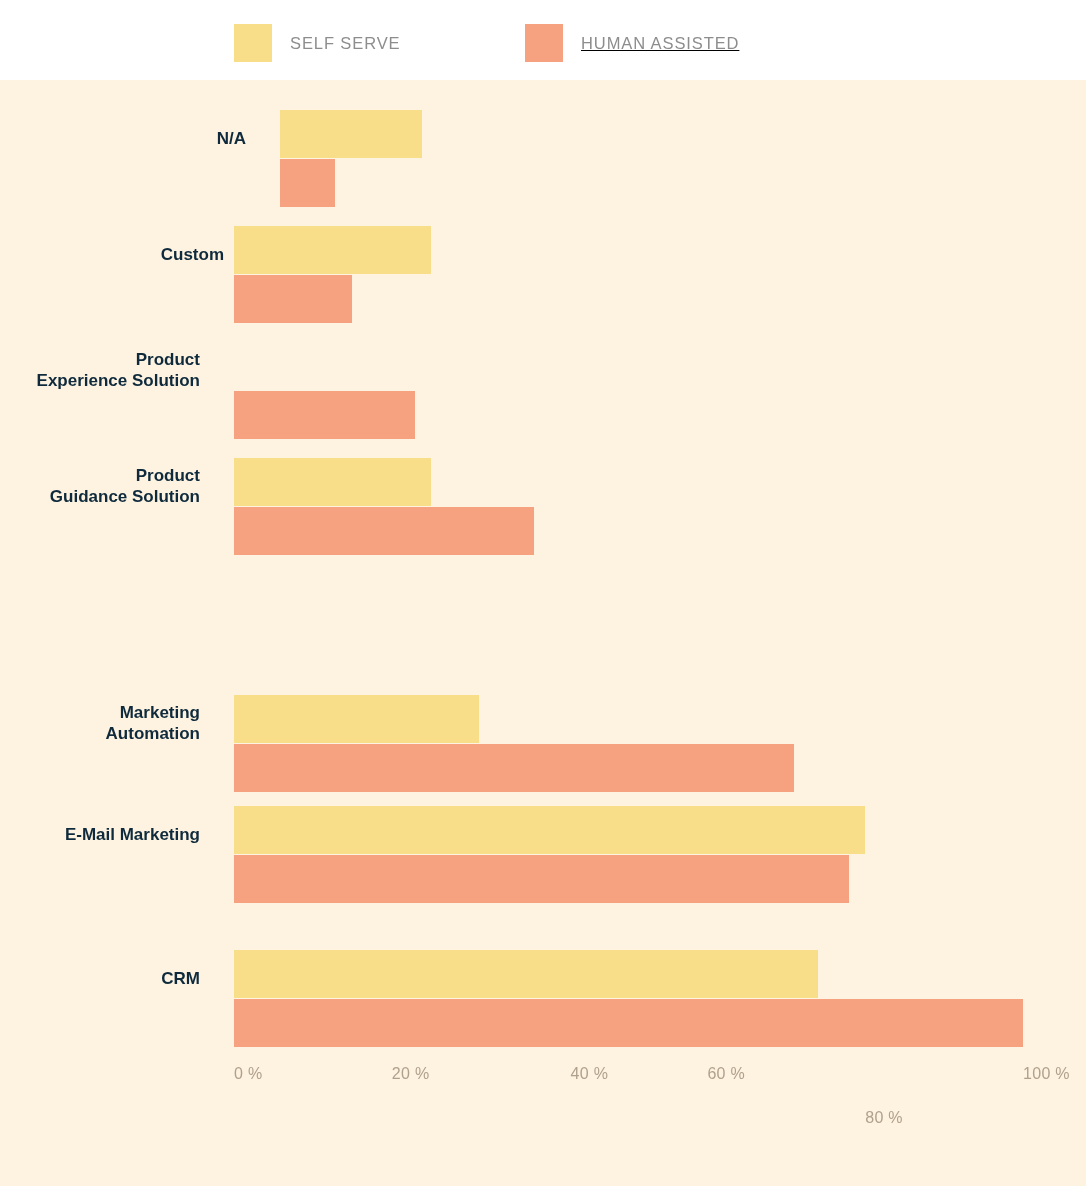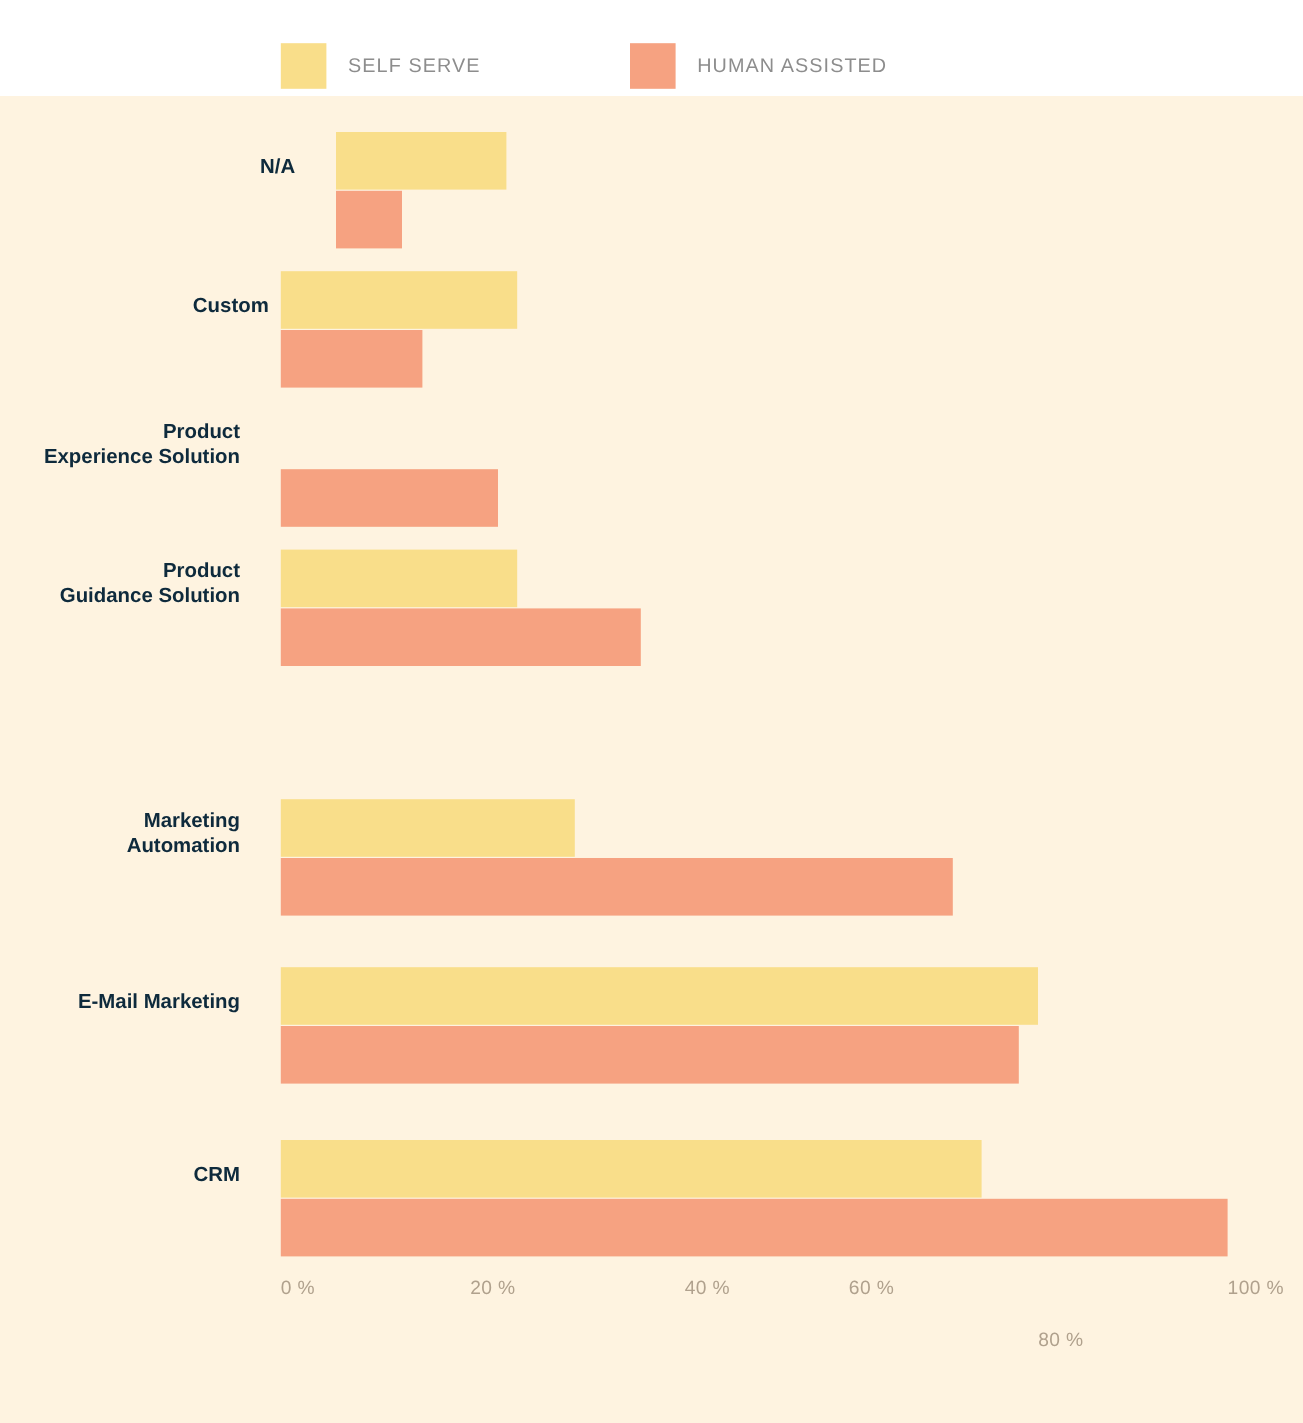--- a/index.html
+++ b/index.html
@@ -25,30 +25,29 @@
   
   .legend-bar {
     position: absolute;
     left: 0;
     top: 0;
     width: 1086px;
     height: 65px;
     background: #ffffff;
     display: flex;
     align-items: center;
-    margin-top: 12px;
   }
   .legend-entry {
     position: absolute;
     display: flex;
     align-items: center;
     height: 38px;
   }
   .legend-entry.e0 { left: 234px; top: 24px; }
-  .legend-entry.e1 { left: 525px; top: 24px; }
+  .legend-entry.e1 { left: 525px; top: 24px; text-decoration: underline; }
   .legend-swatch {
     width: 38px;
     height: 38px;
     flex: 0 0 38px;
   }
   .legend-label {
     margin-left: 18px;
     font-size: 16.5px;
     letter-spacing: 0.9px;
     color: #8d8d8d;
@@ -176,21 +175,21 @@
           </div>
         </div>
         <div class="cat-row" style="top: 348px;">
           <div class="cat-label">Product
 Guidance Solution</div>
           <div class="bars-wrap">
             <div class="bar series-self" title="SELF SERVE: 25 %" style="width: 197.25px; background: rgb(249, 222, 138);"></div>
             <div class="bar series-human" title="HUMAN ASSISTED: 38 %" style="width: 299.82px; background: rgb(246, 162, 129);"></div>
           </div>
         </div>
-        <div class="cat-row" style="top: 556px;">
+        <div class="cat-row" style="top: 585px;">
           <div class="cat-label">Marketing
 Automation</div>
           <div class="bars-wrap">
             <div class="bar series-self" title="SELF SERVE: 31 %" style="width: 244.59px; background: rgb(249, 222, 138);"></div>
             <div class="bar series-human" title="HUMAN ASSISTED: 71 %" style="width: 560.19px; background: rgb(246, 162, 129);"></div>
           </div>
         </div>
         <div class="cat-row" style="top: 696px;">
           <div class="cat-label">E-Mail Marketing</div>
           <div class="bars-wrap">

